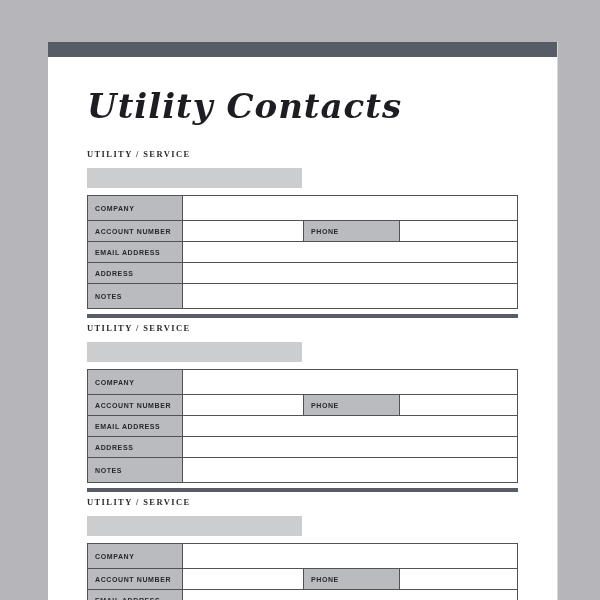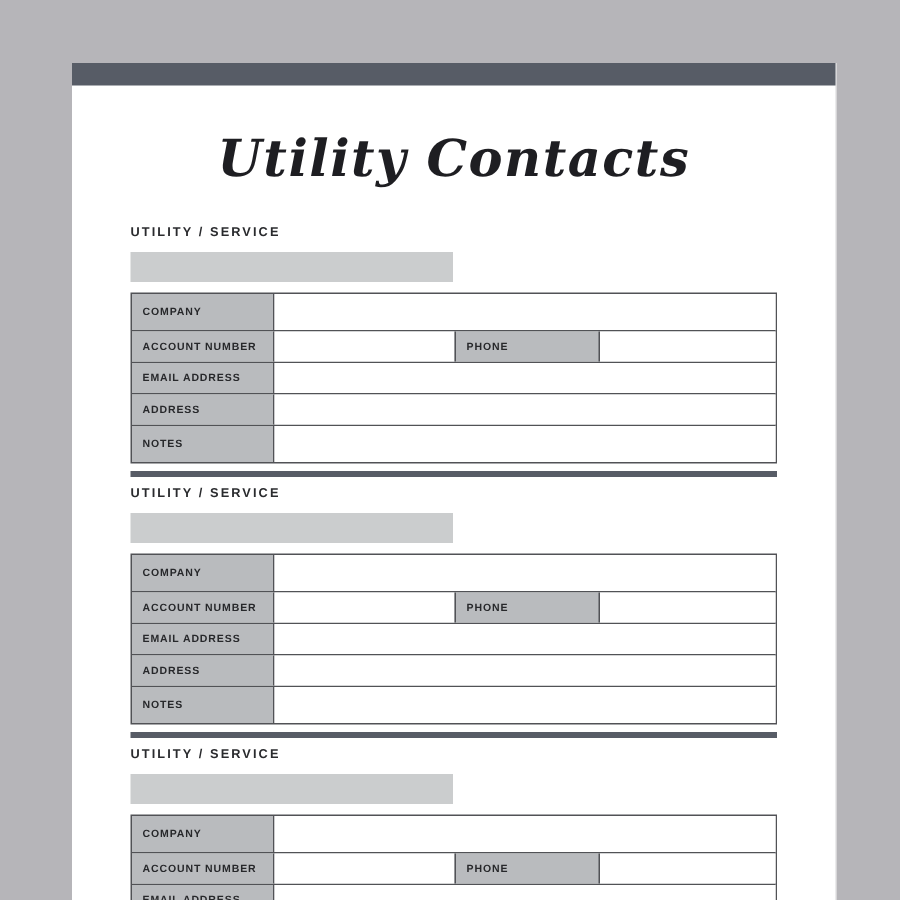--- a/index.html
+++ b/index.html
@@ -27,29 +27,29 @@
     margin-top: 26px;
     margin-bottom: 20px;
     height: 46px;
     line-height: 46px;
     font-family: "DejaVu Serif", serif;
     font-style: italic;
     font-weight: 600;
     font-size: 34px;
     letter-spacing: 1px;
     color: #1e1e22;
-    text-align: center;
   }
   .section-heading {
     font-size: 8.5px;
     line-height: 11px;
     font-weight: bold;
     letter-spacing: 1.4px;
     color: #2a2b2e;
     margin-bottom: 8px;
+    font-family: Liberation Serif, serif;
   }
   .service-box {
     width: 215px; height: 20px;
     background: #cbcdce;
     margin-bottom: 7px;
   }
   .form-table {
     width: 431px;
     border: 1px solid #515256;
     margin-bottom: 5px;

